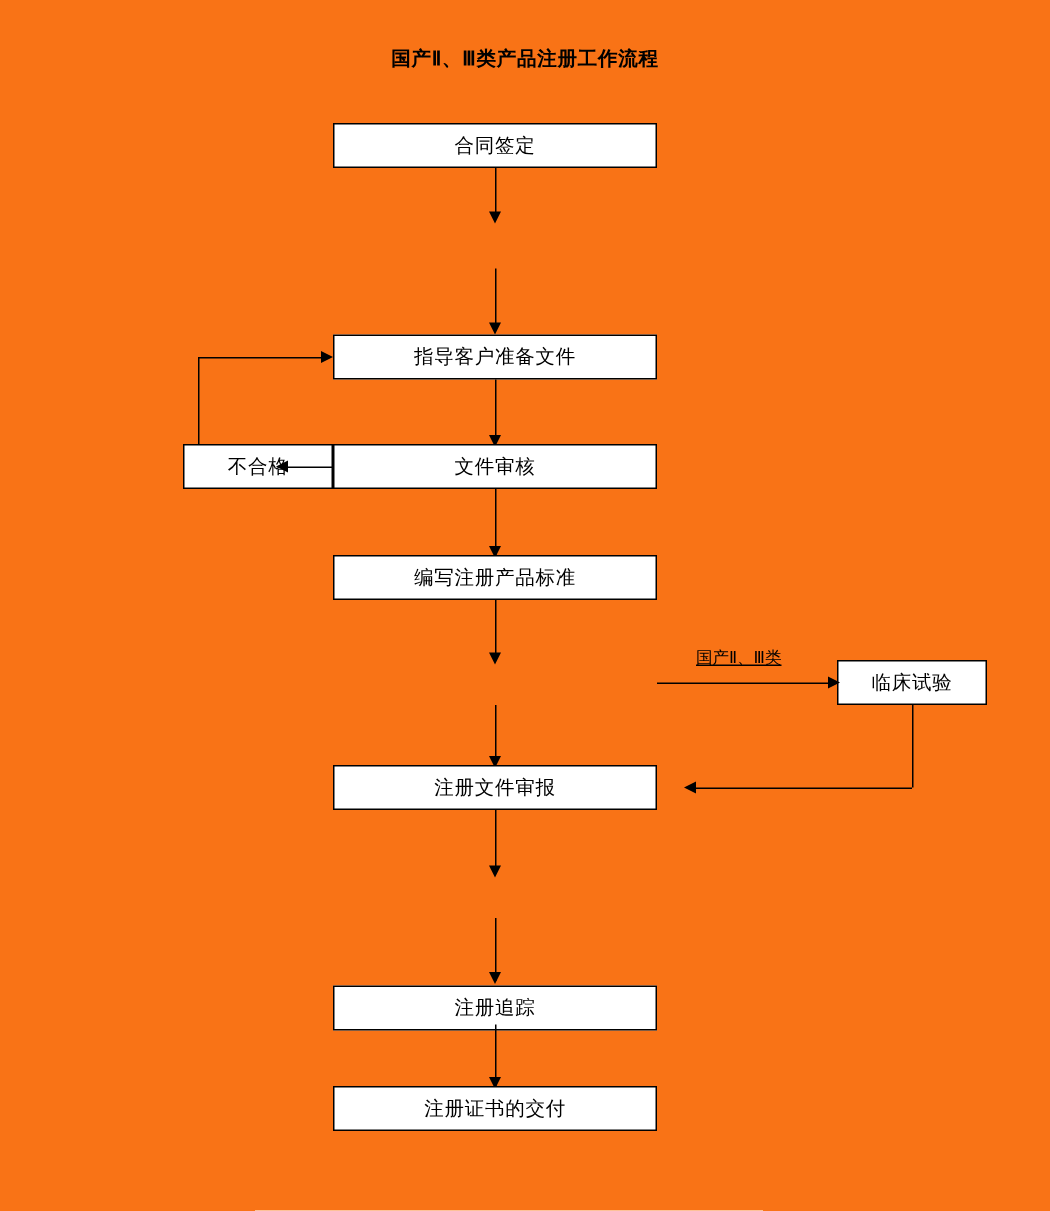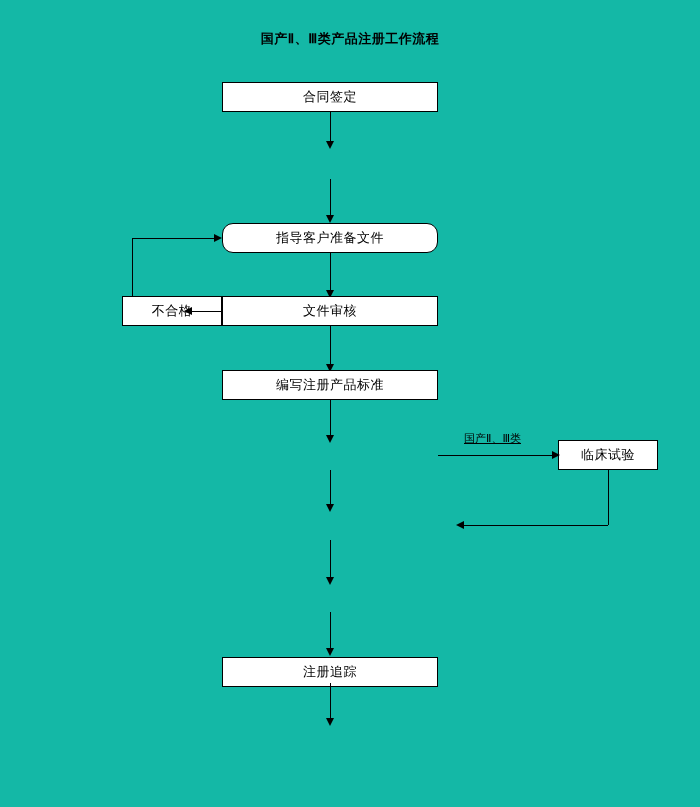--- a/index.html
+++ b/index.html
@@ -7,21 +7,21 @@
     padding: 0;
     background: #ffffff;
   }
   body {
     font-family: "Liberation Sans", sans-serif;
   }
   #page {
     position: relative;
     width: 700px;
     height: 807px;
-    background: #14b8a6;
+    background: #f97316;
     overflow: hidden;
   }
   .title {
     position: absolute;
     left: 0;
     top: 30px;
     width: 700px;
     text-align: center;
     font-size: 13px;
     font-weight: bold;
@@ -94,21 +94,21 @@
     <span>合同签定</span>
   </div>
 
   <div class="line vline" style="left:330px; top:112px; height:32px;"></div>
   <div class="arrow arrow-down" style="left:326px; top:141px;"></div>
 
 
   <div class="line vline" style="left:330px; top:179px; height:41px;"></div>
   <div class="arrow arrow-down" style="left:326px; top:215px;"></div>
 
-  <div class="node main" style="top:223px;border-radius:11px;">
+  <div class="node main" style="top:223px;">
     <span>指导客户准备文件</span>
   </div>
 
   <div class="line vline" style="left:330px; top:253px; height:42px;"></div>
   <div class="arrow arrow-down" style="left:326px; top:290px;"></div>
 
   <div class="node main" style="top:296px;text-align:right;">
     <span>文件审核</span>
   </div>
 
@@ -142,29 +142,35 @@
   <div class="arrow arrow-right" style="left:552px; top:451px;"></div>
   <div class="edge-label" style="left:464px; top:431px;text-decoration:underline;">国产Ⅱ、Ⅲ类</div>
 
   <div class="line vline" style="left:330px; top:470px; height:39px;"></div>
   <div class="arrow arrow-down" style="left:326px; top:504px;"></div>
 
   <div class="line vline" style="left:608px; top:470px; height:55px;"></div>
   <div class="line hline" style="left:464px; top:525px; width:144px;"></div>
   <div class="arrow arrow-left" style="left:456px; top:521px;"></div>
 
+  <div class="node main" style="top:510px;">
+    <span>注册文件审报</span>
+  </div>
 
   <div class="line vline" style="left:330px; top:540px; height:42px;"></div>
   <div class="arrow arrow-down" style="left:326px; top:577px;"></div>
 
 
   <div class="line vline" style="left:330px; top:612px; height:42px;"></div>
   <div class="arrow arrow-down" style="left:326px; top:648px;"></div>
 
   <div class="node main" style="top:657px;">
     <span>注册追踪</span>
   </div>
 
   <div class="line vline" style="left:330px; top:683px; height:41px;"></div>
   <div class="arrow arrow-down" style="left:326px; top:718px;"></div>
 
+  <div class="node main" style="top:724px;">
+    <span>注册证书的交付</span>
+  </div>
 
 </div>
 
 </body></html>

